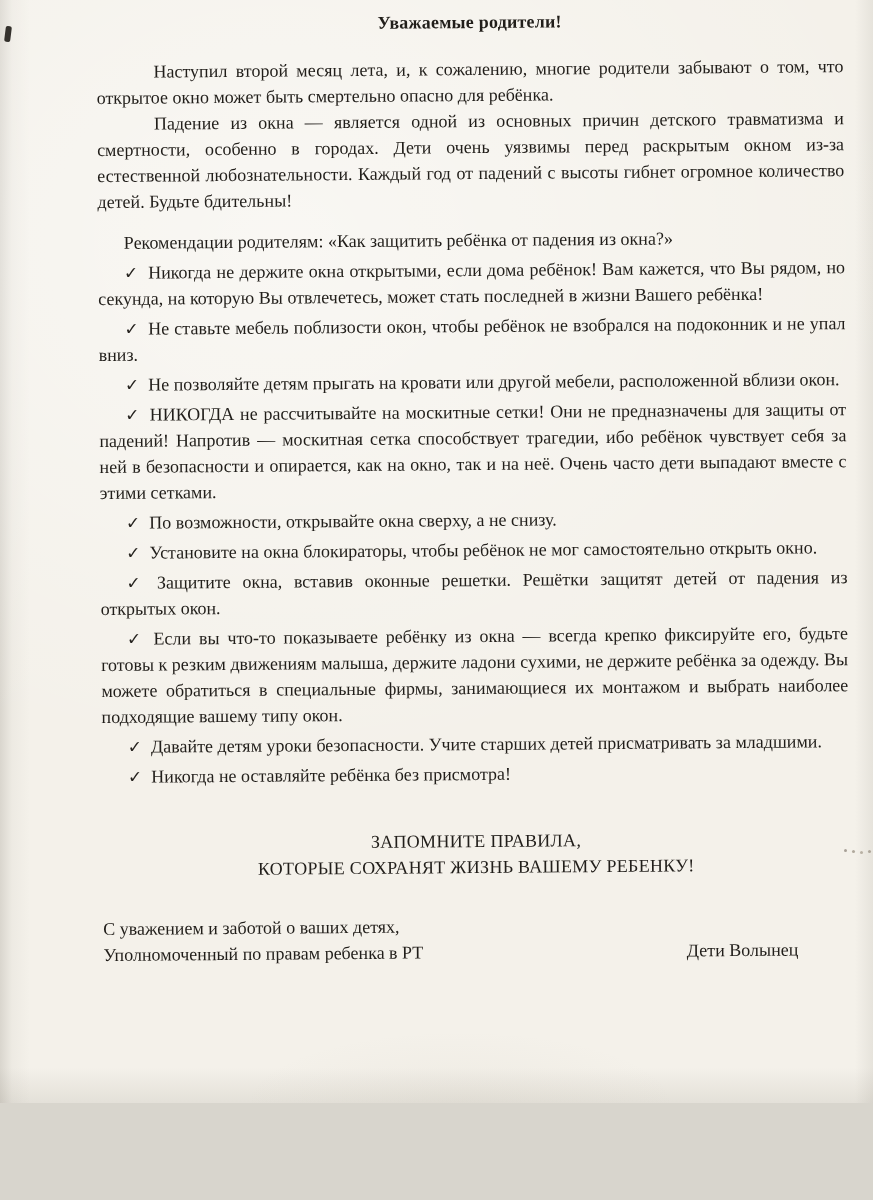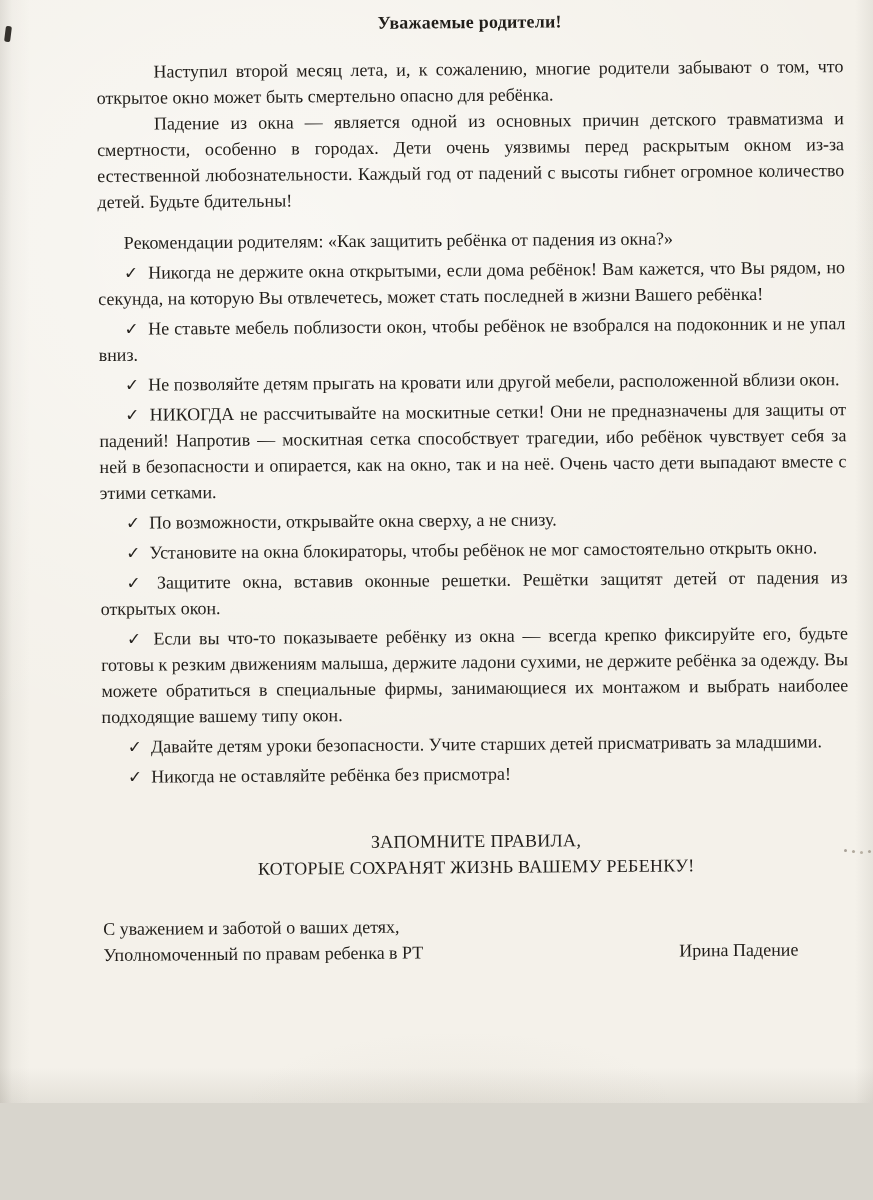--- a/index.html
+++ b/index.html
@@ -150,18 +150,18 @@
 
     <div class="slogan">
       <div>ЗАПОМНИТЕ ПРАВИЛА,</div>
       <div>КОТОРЫЕ СОХРАНЯТ ЖИЗНЬ ВАШЕМУ РЕБЕНКУ!</div>
     </div>
 
     <div class="closing">
       <div>С уважением и заботой о ваших детях,</div>
       <div class="closing-row">
         <span>Уполномоченный по правам ребенка в РТ</span>
-        <span>Ирина Падение</span>
+        <span>Дети Волынец</span>
       </div>
     </div>
 
   </div>
 </div>
 
 </body></html>

